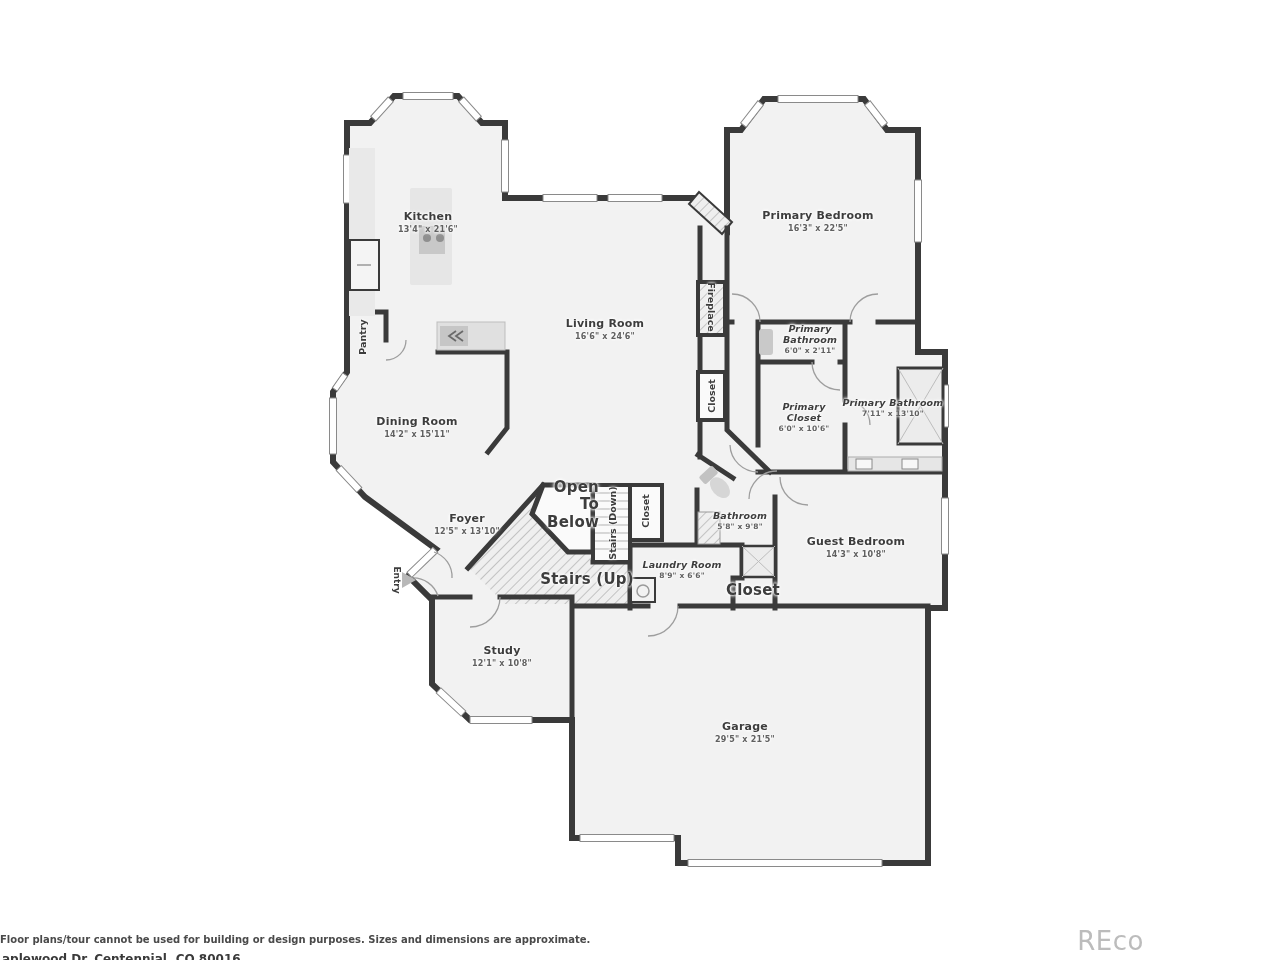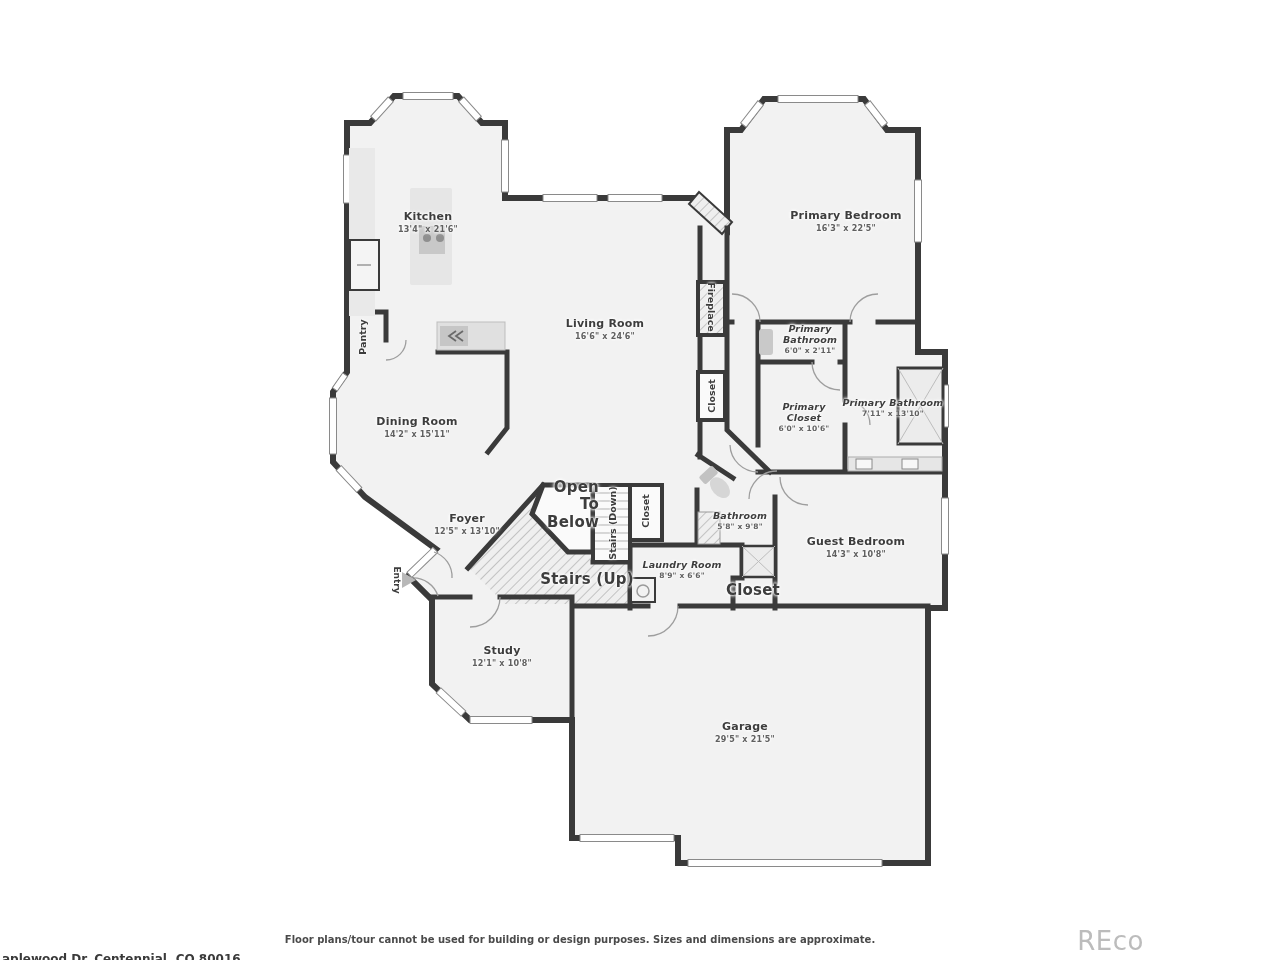--- a/index.html
+++ b/index.html
@@ -11,21 +11,21 @@
   .lbl .dm{font-weight:bold;font-size:8px;color:#606060;margin-top:1px;letter-spacing:.2px;}
   .lbl.sm .nm{font-size:9.5px;font-style:italic;}
   .lbl.sm .dm{font-size:7.5px;}
   .lbl.tiny .nm{font-size:15px;text-align:right;}
   .vlbl{position:absolute;transform:translate(-50%,-50%) rotate(-90deg);transform-origin:center;
         font-weight:bold;font-size:9.5px;color:#3d3d3d;white-space:nowrap;
         text-shadow:0 0 3px #fff,0 0 3px #fff;pointer-events:none;}
   .vlbl.cw{transform:translate(-50%,-50%) rotate(90deg);}
   .wrap{white-space:normal;}
   #address{position:absolute;left:2px;top:904px;font-size:12px;font-weight:bold;color:#3a3a3a;margin-top:48px;}
-  #disclaimer{position:absolute;left:0;top:934px;width:100%;text-align:center;font-size:10px;
+  #disclaimer{position:absolute;left:0;top:934px;width:100%;text-align:left;font-size:10px;
               font-weight:bold;color:#4a4a4a;}
   #watermark{position:absolute;right:16px;top:926px;font-size:26px;color:#bcbcbc;letter-spacing:.5px;}
 </style>
 </head>
 <body>
 
 <div id="stage">
 
   <svg id="plan-svg" width="1280" height="960" viewBox="0 0 1280 960">
     <defs>
@@ -166,21 +166,21 @@
   </svg>
 
   <div class="lbl" style="left:428px;top:222px;">
     <div class="nm">Kitchen</div>
       <div class="dm">13'4" x 21'6"</div>
   </div>
   <div class="lbl" style="left:605px;top:329px;">
     <div class="nm">Living Room</div>
       <div class="dm">16'6" x 24'6"</div>
   </div>
-  <div class="lbl" style="left:818px;top:221px;margin-left:28px;">
+  <div class="lbl" style="left:818px;top:221px;">
     <div class="nm">Primary Bedroom</div>
       <div class="dm">16'3" x 22'5"</div>
   </div>
   <div class="lbl sm" style="left:810px;top:340px;width:84px;">
     <div class="nm wrap">Primary Bathroom</div>
       <div class="dm">6'0" x 2'11"</div>
   </div>
   <div class="lbl sm" style="left:804px;top:418px;width:70px;">
     <div class="nm wrap">Primary Closet</div>
       <div class="dm">6'0" x 10'6"</div>

